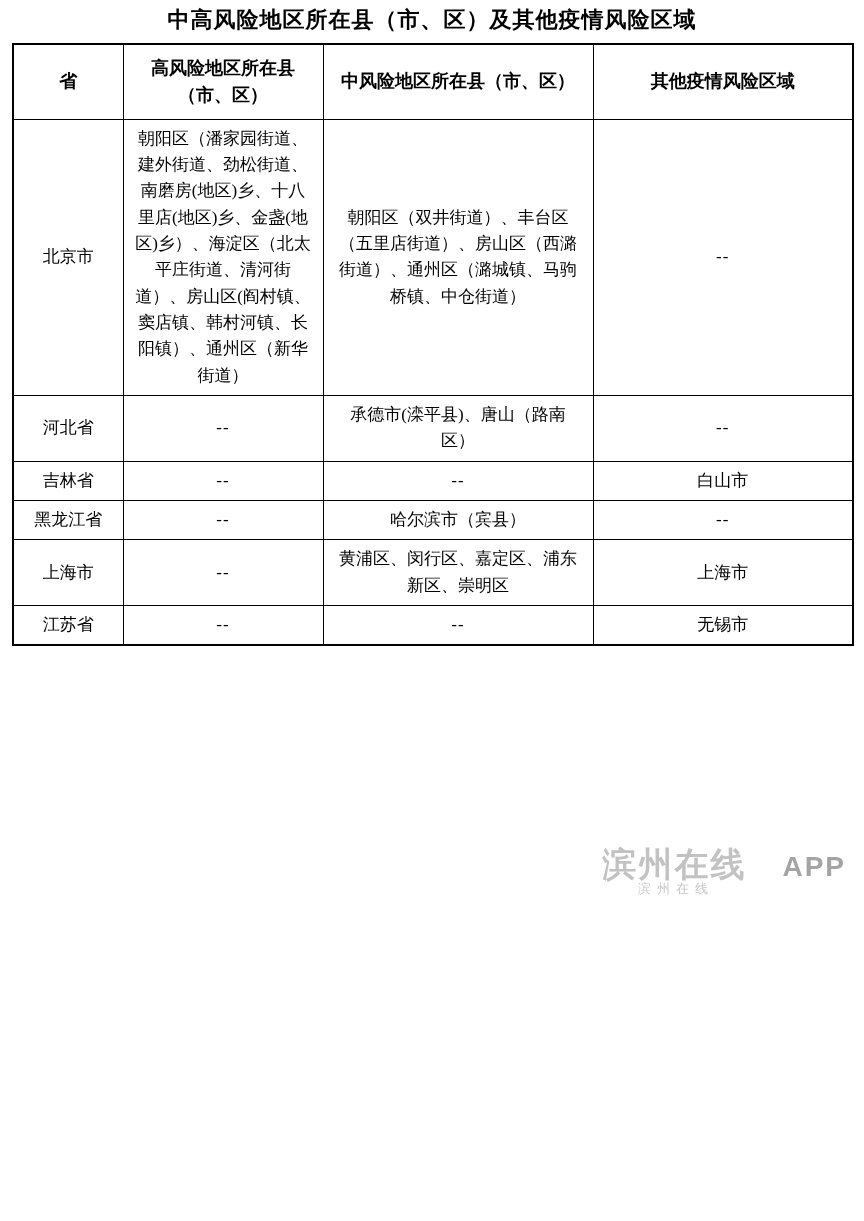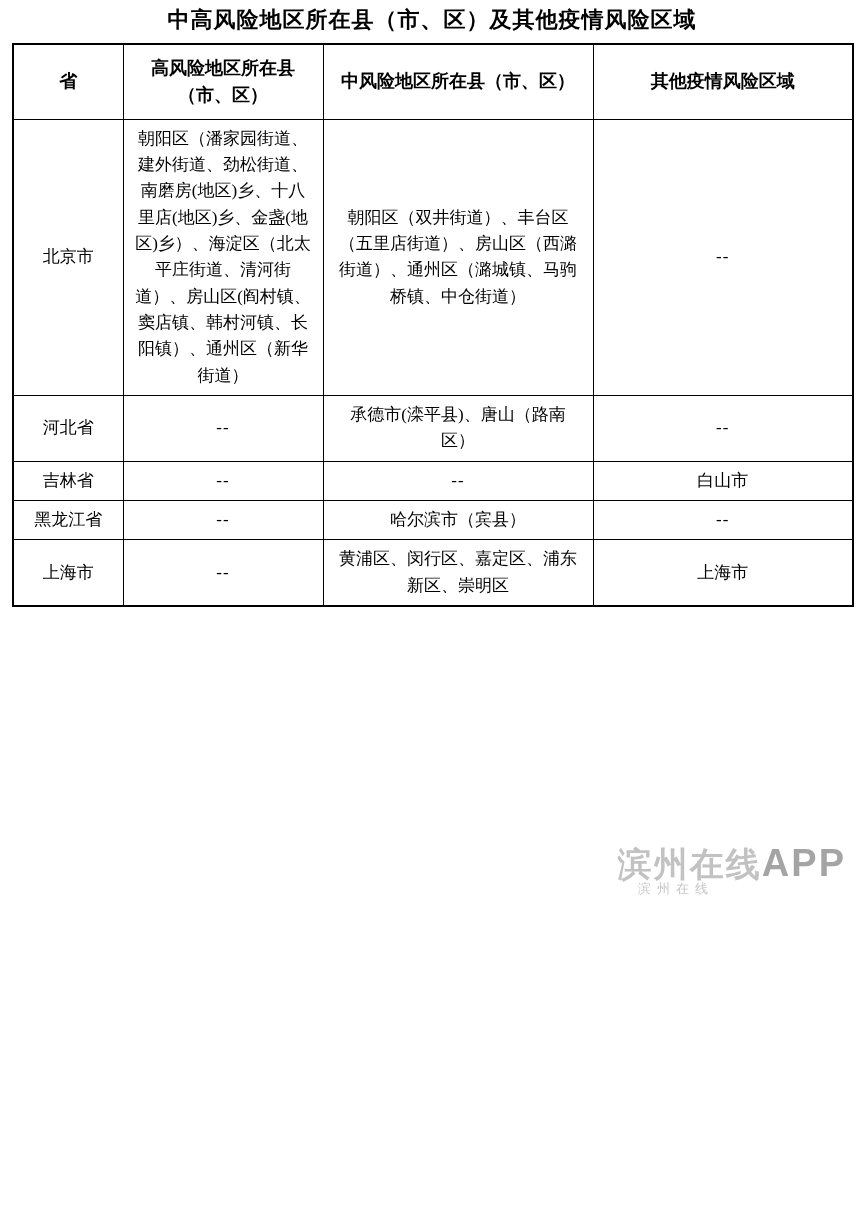--- a/index.html
+++ b/index.html
@@ -74,22 +74,23 @@
     font-family: "Liberation Sans", sans-serif;
     font-size: 34px;
     font-weight: bold;
     color: rgba(120,120,120,0.45);
     letter-spacing: 2px;
     pointer-events: none;
     user-select: none;
     white-space: nowrap;
   }
   .watermark .wm-app {
-    font-size: 38px;
+    font-size: 28px;
     color: rgba(90,90,90,0.55);
+    margin-left: 36px;
   }
   .watermark-sub {
     position: absolute;
     right: 150px;
     bottom: 4px;
     font-family: "Liberation Sans", sans-serif;
     font-size: 13px;
     color: rgba(140,140,140,0.5);
     letter-spacing: 6px;
     pointer-events: none;
@@ -142,20 +143,26 @@
         <td class="cell-text dash">--</td>
         <td class="cell-text">哈尔滨市（宾县）</td>
         <td class="cell-text dash">--</td>
       </tr>
       <tr>
         <td class="prov-cell">上海市</td>
         <td class="cell-text dash">--</td>
         <td class="cell-text">黄浦区、闵行区、嘉定区、浦东新区、崇明区</td>
         <td class="cell-text">上海市</td>
       </tr>
+      <tr>
+        <td class="prov-cell">江苏省</td>
+        <td class="cell-text dash">--</td>
+        <td class="cell-text dash">--</td>
+        <td class="cell-text">无锡市</td>
+      </tr>
     </tbody>
   </table>
 
   <div class="watermark">
     <span>滨州在线</span><span class="wm-app">APP</span>
   </div>
   <div class="watermark-sub">滨州在线</div>
 
 </div>
 

